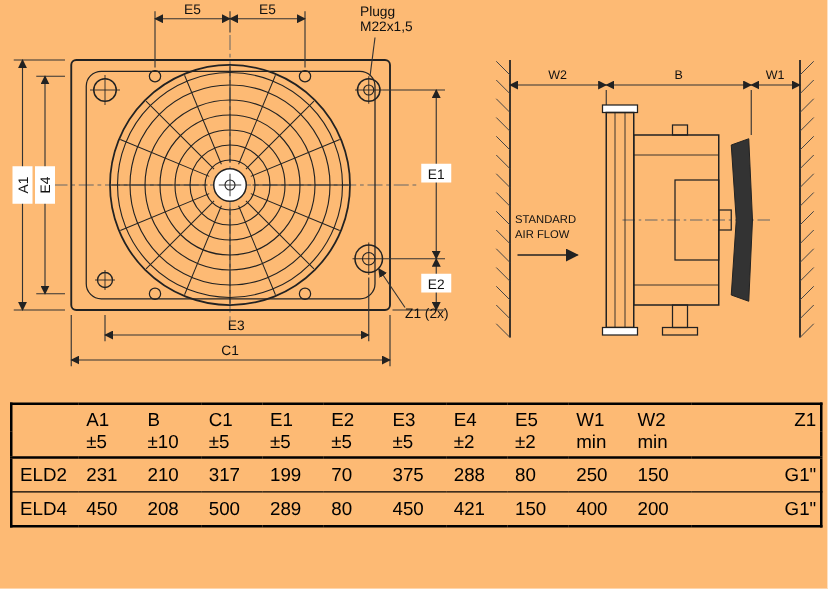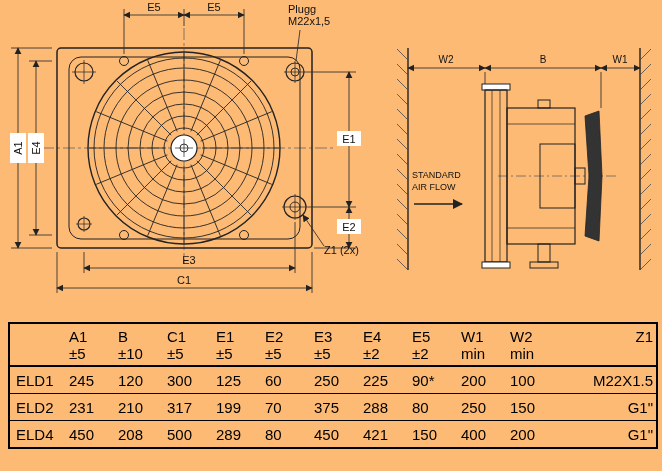--- a/index.html
+++ b/index.html
@@ -257,34 +257,20 @@
         <th>±5</th>
         <th>±5</th>
         <th>±2</th>
         <th>±2</th>
         <th>min</th>
         <th>min</th>
         <th class="c-z1"></th>
       </tr>
     </thead>
     <tbody>
-      <tr>
-        <td>ELD1</td>
-        <td>245</td>
-        <td>120</td>
-        <td>300</td>
-        <td>125</td>
-        <td>60</td>
-        <td>250</td>
-        <td>225</td>
-        <td>90*</td>
-        <td>200</td>
-        <td>100</td>
-        <td class="c-z1">M22X1.5</td>
-      </tr>
       <tr>
         <td>ELD2</td>
         <td>231</td>
         <td>210</td>
         <td>317</td>
         <td>199</td>
         <td>70</td>
         <td>375</td>
         <td>288</td>
         <td>80</td>

